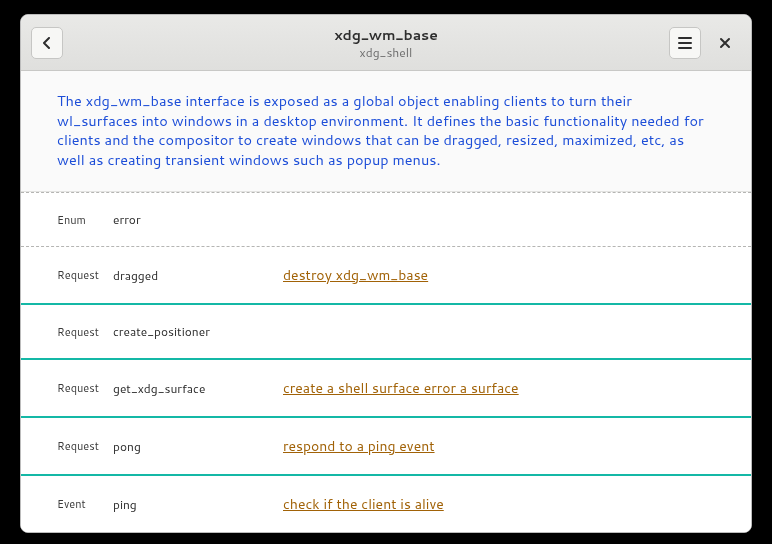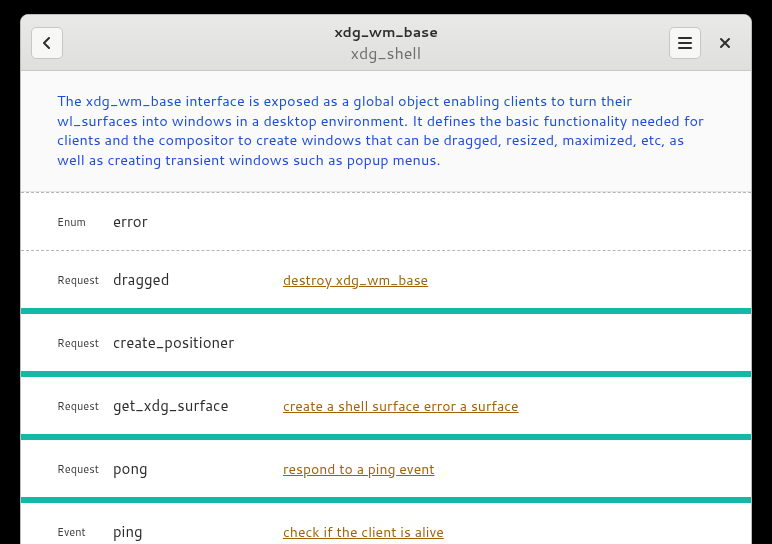--- a/index.html
+++ b/index.html
@@ -44,21 +44,21 @@
     align-items: center;
     justify-content: center;
     pointer-events: none;
   }
   .hb-title .title {
     font-weight: 700;
     font-size: 14px;
     color: #2e2e2e;
   }
   .hb-title .subtitle {
-    font-size: 16px;
+    font-size: 12px;
     color: #6f6f6f;
     margin-top: -1px;
   }
   .hb-btn {
     width: 32px;
     height: 32px;
     background: #f7f7f5;
     border: 1px solid #c6c6c4;
     border-radius: 5px;
     display: flex;
@@ -83,37 +83,37 @@
     background: #fafafa;
     border-bottom: 1px solid #e3e3e1;
   }
   .list {
     background: #ffffff;
   }
   .row {
     display: flex;
     align-items: center;
     padding: 18px 36px;
-    border-bottom: 6px solid #14b8a6;
+    border-bottom: 2px solid #14b8a6;
     cursor: pointer;
   }
   .row.selected {
     background: #fff;
     border-top: 1px dashed #b5b5b3;
     border-bottom: 1px dashed #b5b5b3;
   }
   .row .kind {
     width: 56px;
     flex: 0 0 56px;
     font-size: 11px;
     color: #3c3c3c;
   }
   .row .name {
     flex: 0 0 170px;
-    font-size: 15px;
+    font-size: 12px;
     color: #2b2b2b;
   }
   .row .summary {
     flex: 1;
     font-size: 14px;
     color: #a16207;
     text-decoration: underline;
   }
   svg { display: block; }
 </style>

